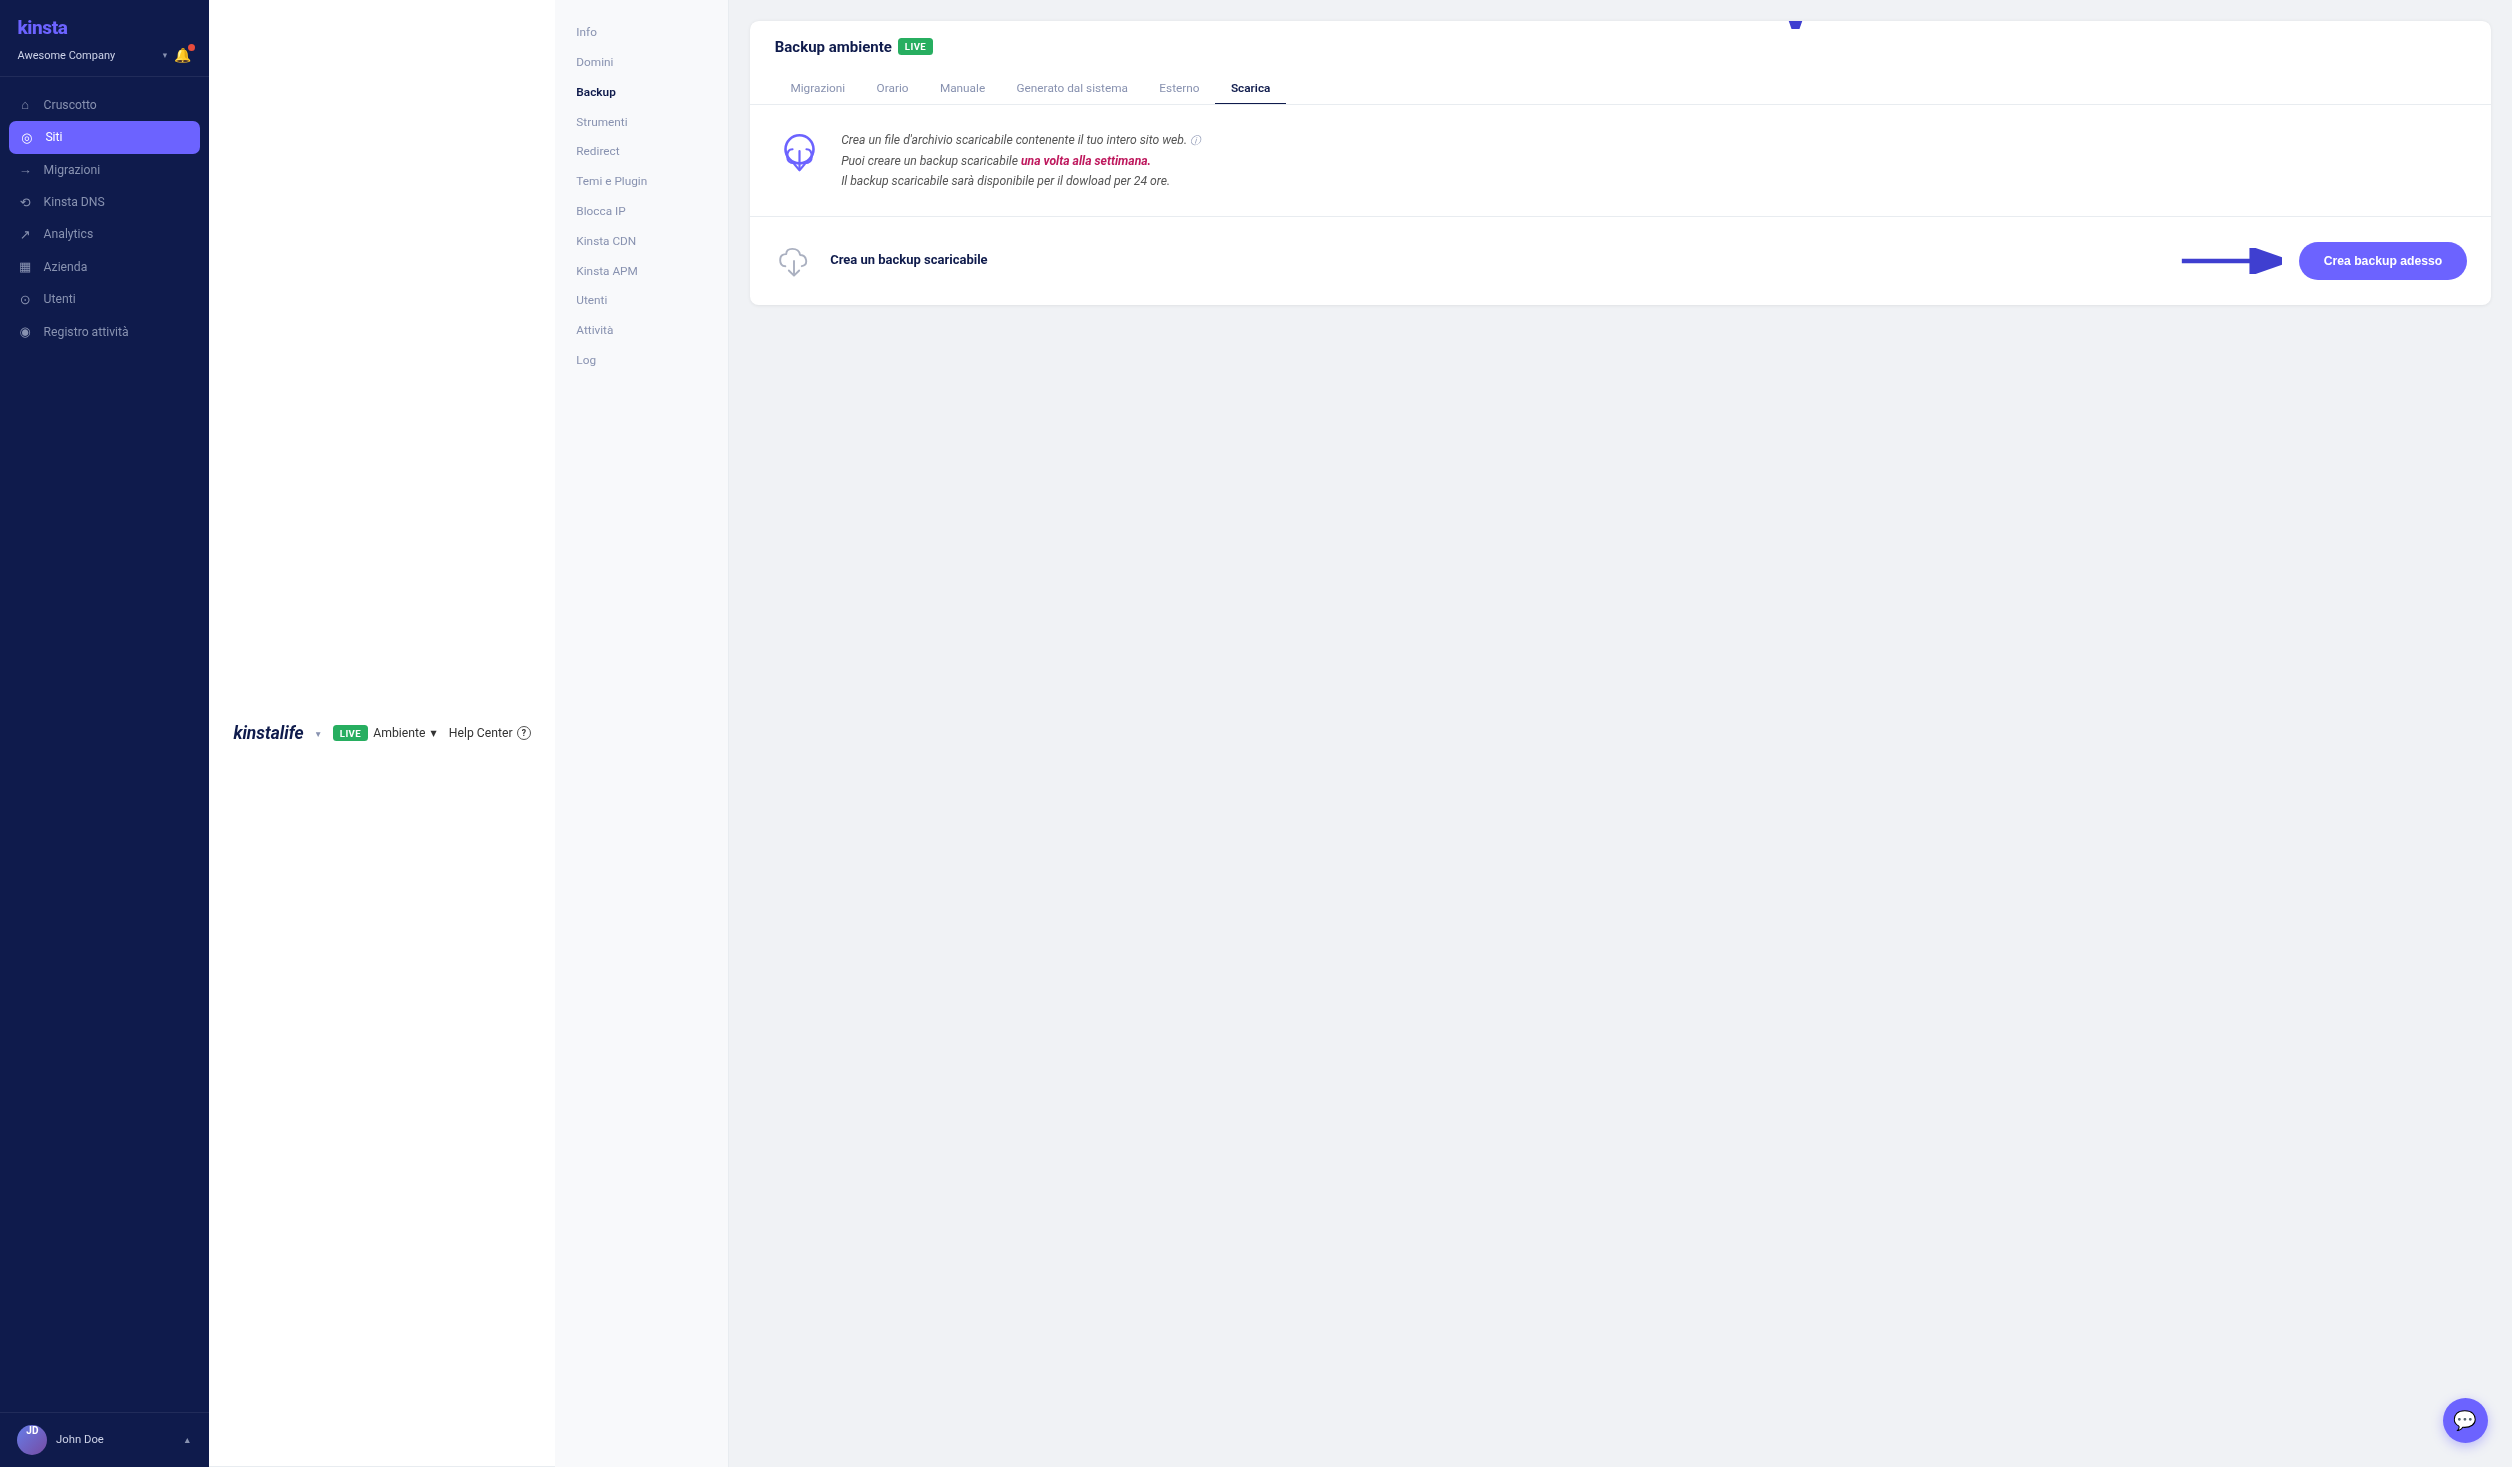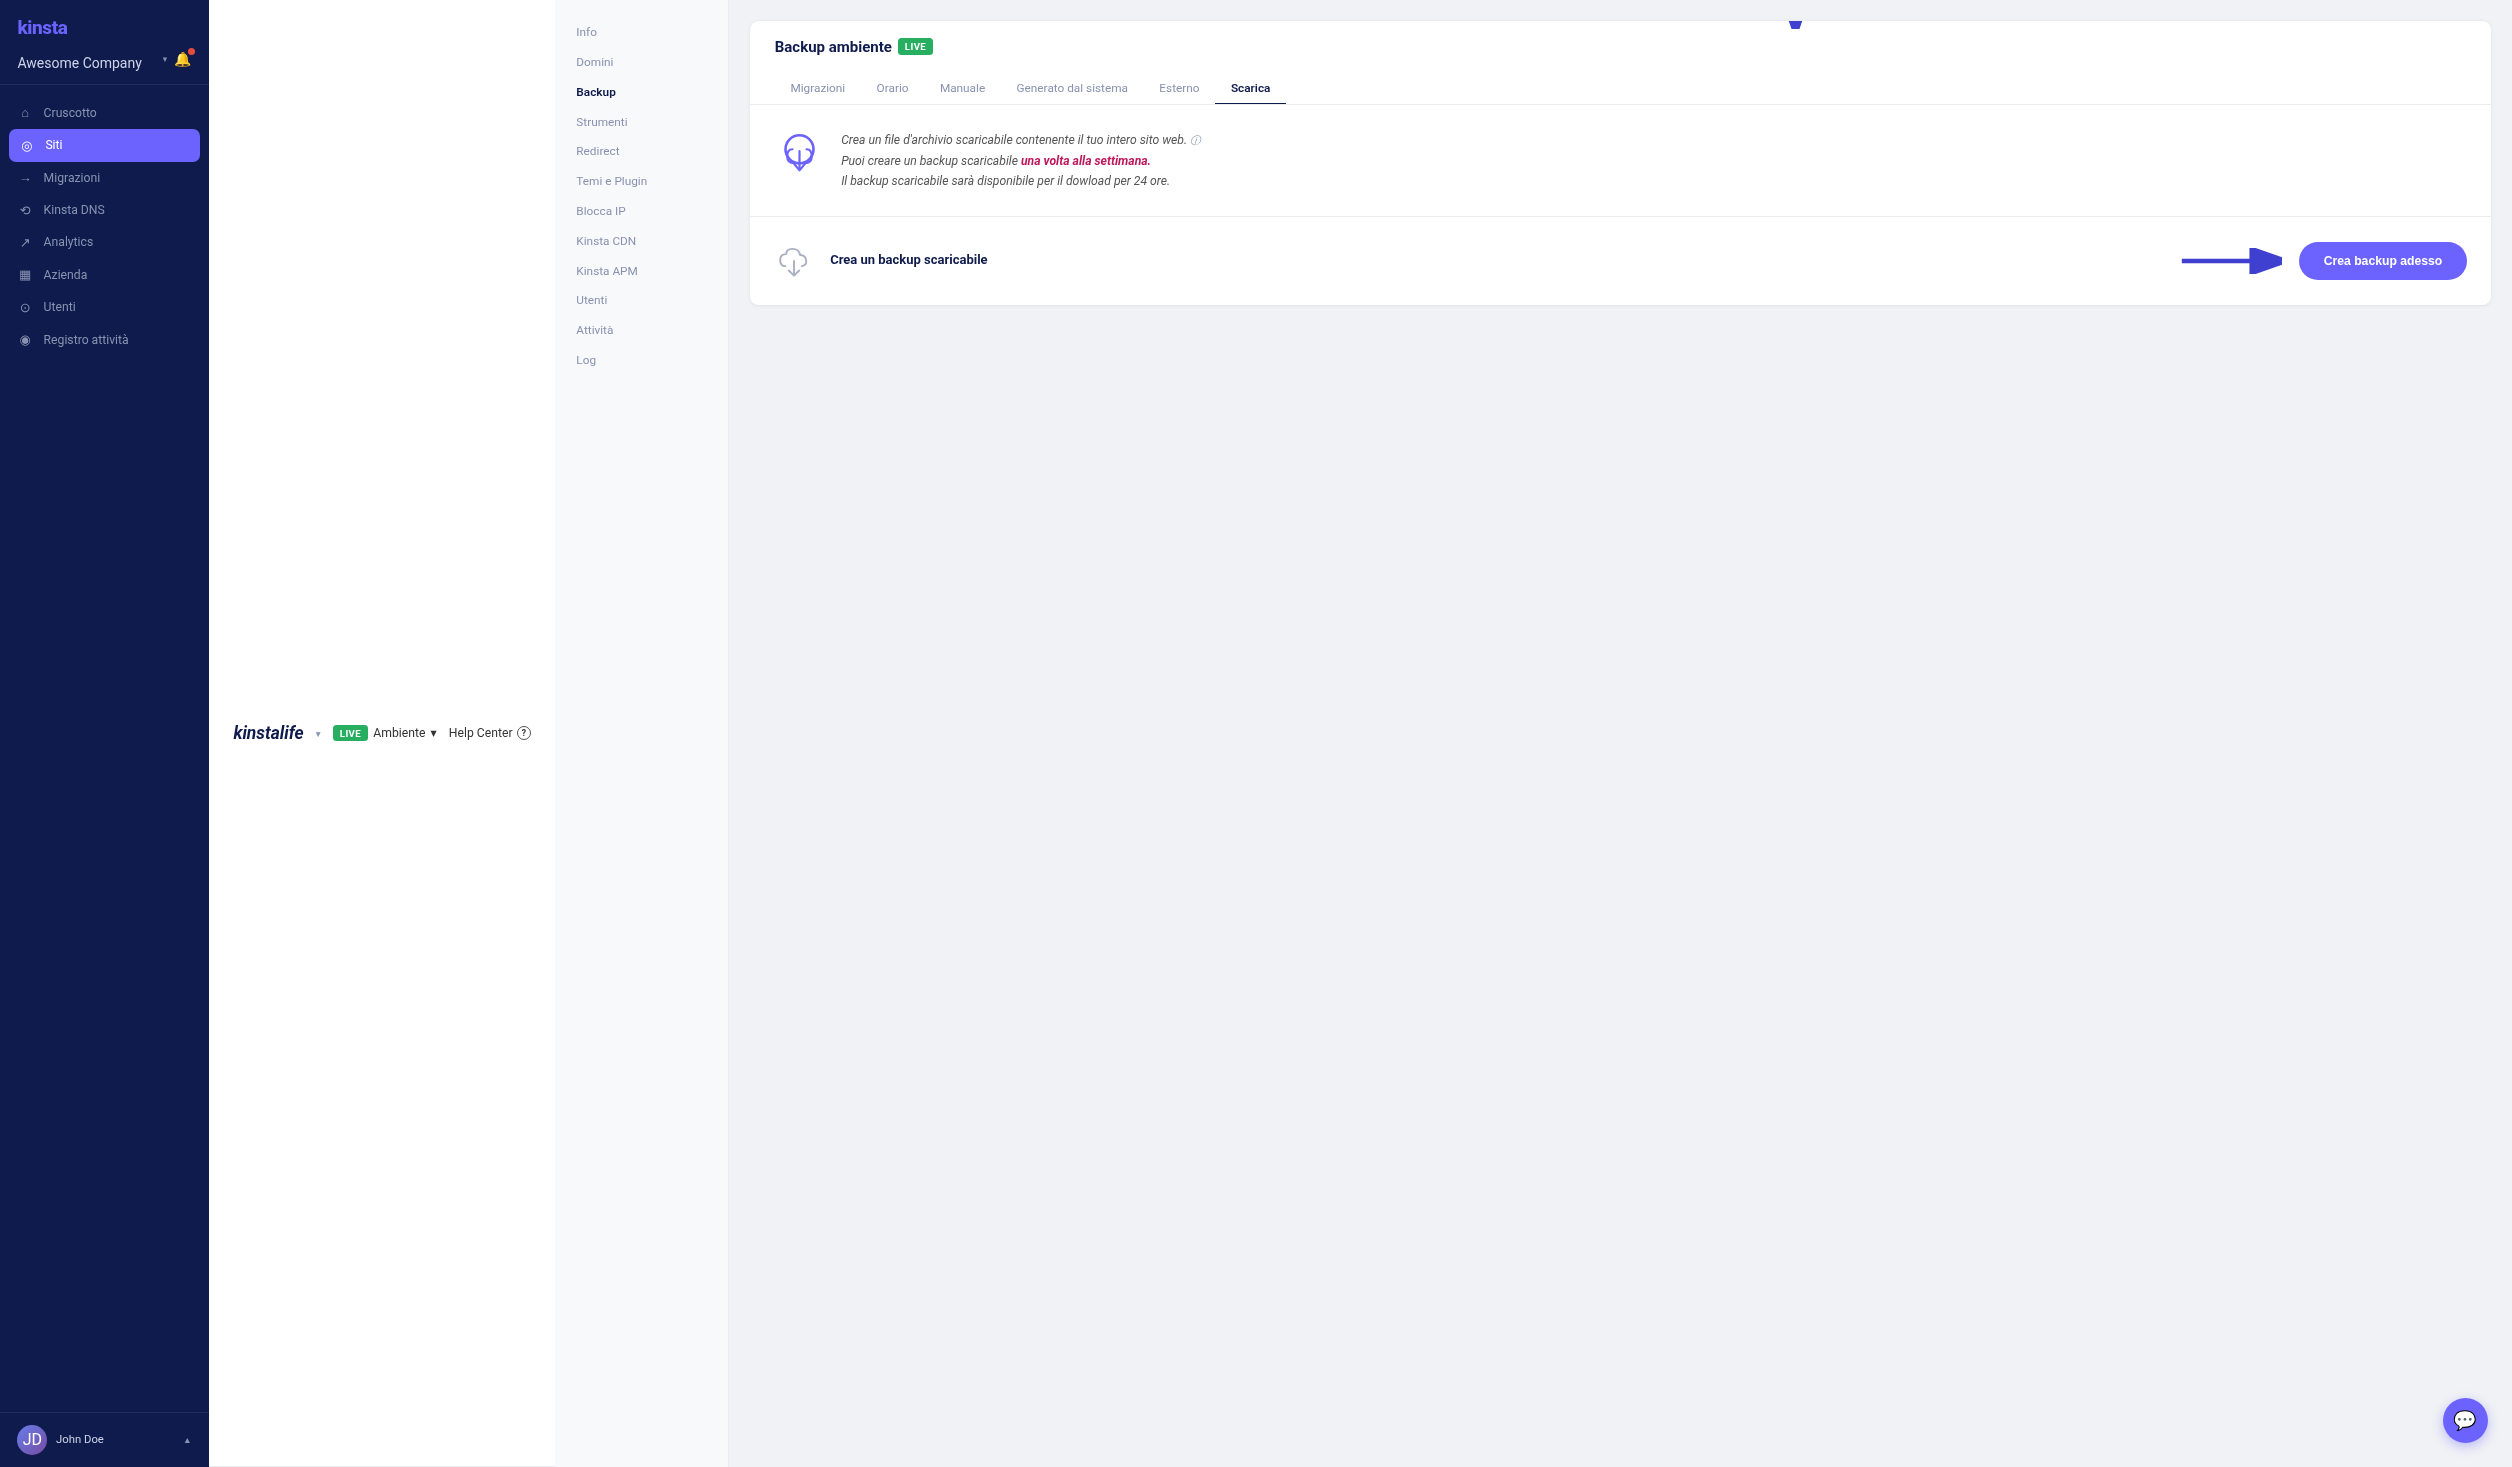--- a/index.html
+++ b/index.html
@@ -27,24 +27,23 @@
       margin-bottom: 8.7px;
     }
     .kinsta-logo span { color: #6c63ff; }
     .company-row {
       display: flex;
       align-items: center;
       gap: 7px;
       cursor: pointer;
     }
     .company-name {
-      font-size: 14px;
+      font-size: 11px;
       color: #cdd3e8;
       flex: 1;
-      margin-top: 8px;
     }
     .chevron-icon { font-size: 8.7px; color: #8892b0; }
     .bell-wrapper {
       position: relative;
       margin-left: auto;
     }
     .bell-icon { font-size: 14px; color: #cdd3e8; }
     .bell-badge {
       position: absolute;
       top: -3.5px;
@@ -81,24 +80,24 @@
       align-items: center;
       gap: 8.7px;
       cursor: pointer;
     }
     .avatar {
       width: 30px;
       height: 30px;
       border-radius: 50%;
       background: linear-gradient(135deg, #667eea, #764ba2);
       display: flex;
-      align-items: center;
+      align-items: flex-start;
       justify-content: center;
-      font-size: 16px;
-      font-weight: 400;
+      font-size: 10px;
+      font-weight: 700;
       color: white;
     }
     .user-name { font-size: 11.3px; color: #cdd3e8; flex: 1; }
     .chevron-up { font-size: 8.7px; color: #8892b0; }
 
     
     .main-wrapper {
       flex: 1;
       display: flex;
       overflow: hidden;

